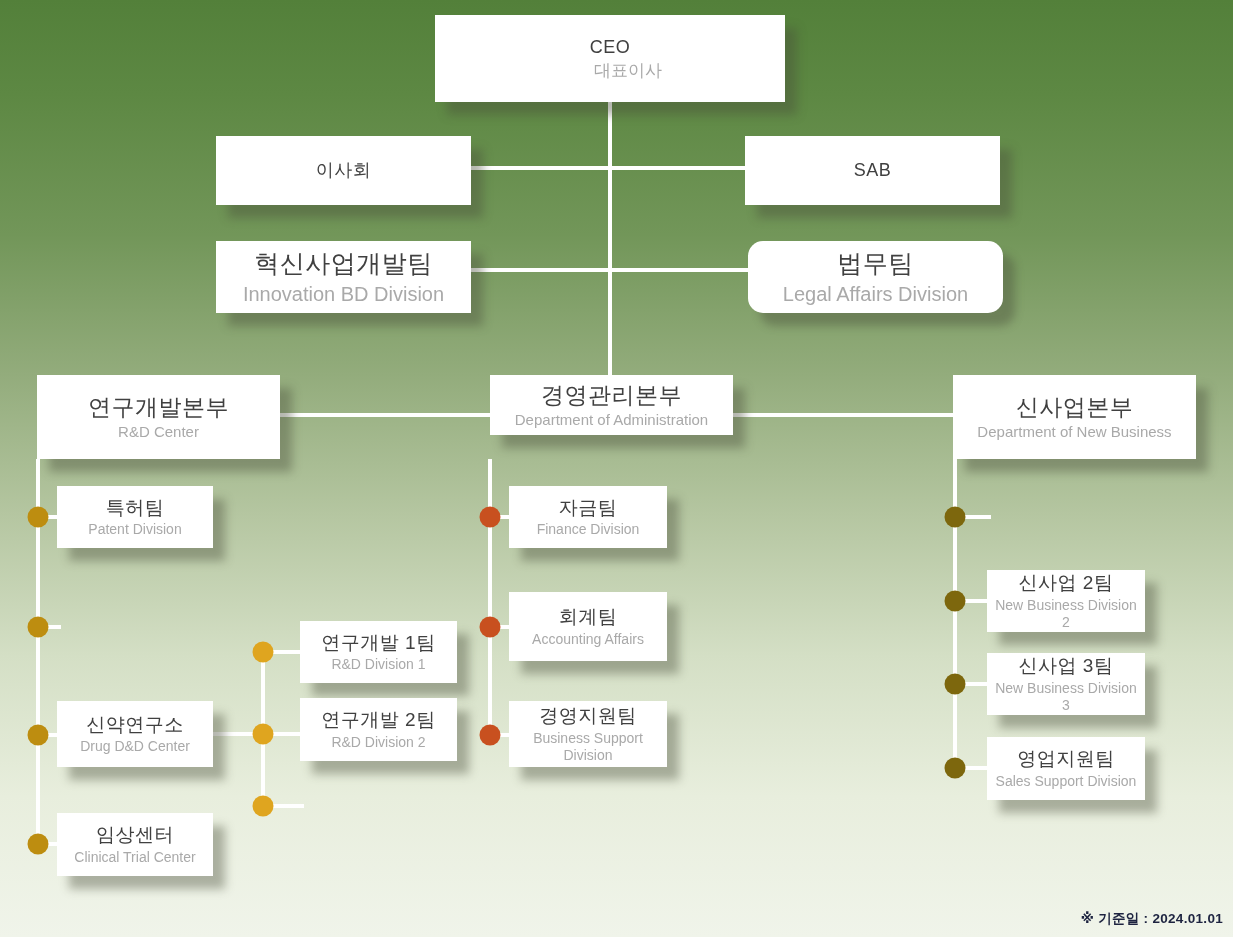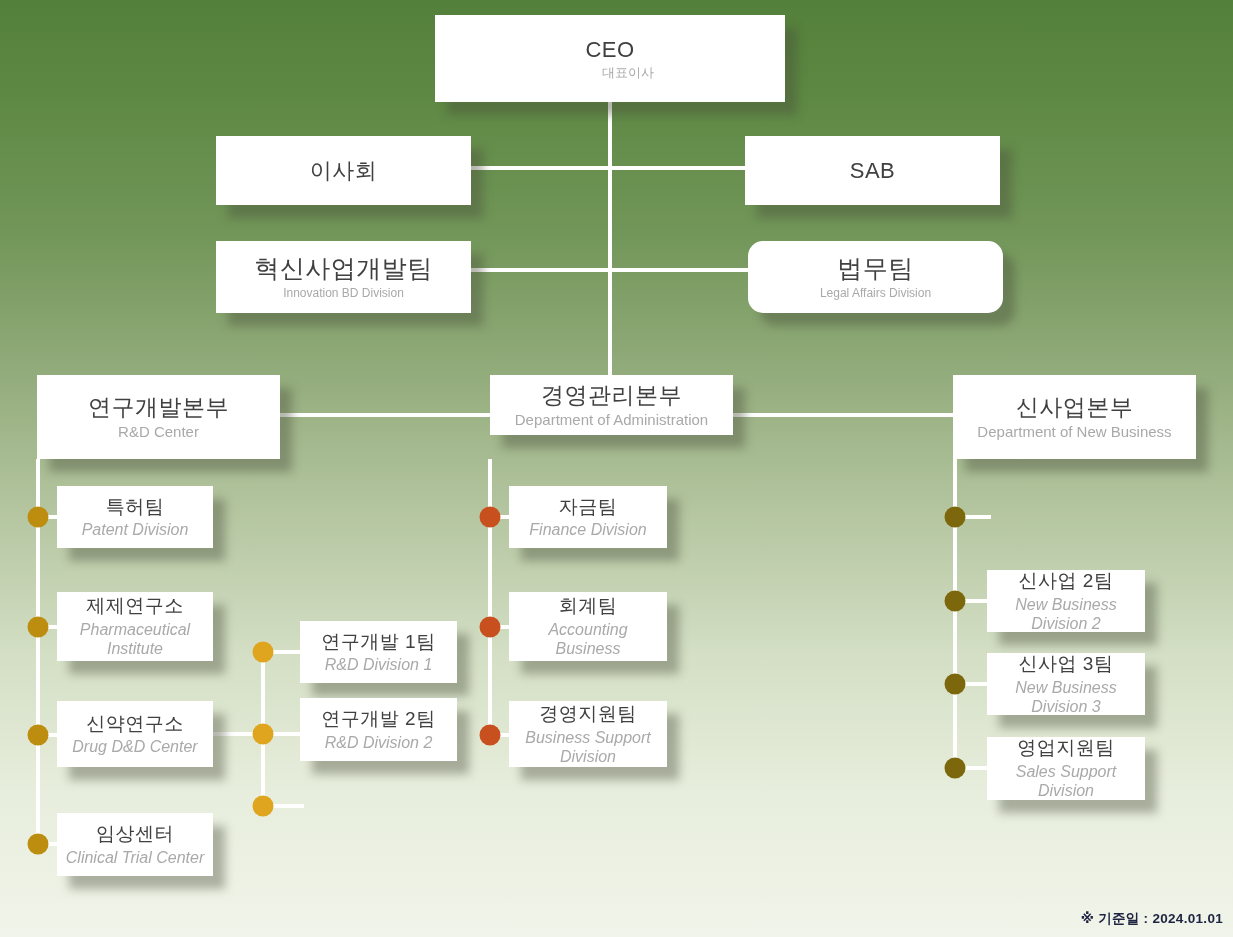--- a/index.html
+++ b/index.html
@@ -11,28 +11,28 @@
       #b5c6a1 55%, #d4dfc5 70%, #e8eedd 85%, #f0f4ea 100%);
   }
   .node {
     position:absolute; background:#ffffff; z-index:3;
     display:flex; flex-direction:column; align-items:center; justify-content:center;
     text-align:center;
     box-shadow:12px 13px 9px rgba(72,78,58,0.40);
   }
   .t { color:#404040; letter-spacing:0.5px; line-height:1.25; }
   .s { color:#a9a9a9; line-height:1.2; margin-top:2px; }
-  .lg .t { font-size:22px; }
-  .lg .s { font-size:13px;margin-left:36px; }
+  .lg .t { font-size:18px; }
+  .lg .s { font-size:17px;margin-left:36px; }
   .md .t { font-size:25px; }
-  .md .s { font-size:12px; }
+  .md .s { font-size:20px; }
   .hq .t { font-size:23px; }
   .hq .s { font-size:15px; }
   .sm .t { font-size:19px; }
-  .sm .s { font-size:16px; padding:0 8px;font-style:italic; }
+  .sm .s { font-size:14px; padding:0 8px; }
   .line { position:absolute; background:#ffffff; z-index:1; }
   .dot {
     position:absolute; width:21px; height:21px; border-radius:50%;
     transform:translate(-50%,-50%); z-index:2;
   }
   .footnote {
     position:absolute; top:910px; right:10px;
     font-size:13.5px; font-weight:600; color:#1d2340; letter-spacing:0.3px;
   }
 </style>
@@ -118,24 +118,20 @@
   <div class="node hq" style="left:953px;top:375px;width:243px;height:84px;">
     <div class="t">신사업본부</div>
     <div class="s">Department of New Business</div>
   </div>
 
   <div class="node sm" style="left:57px;top:486px;width:156px;height:62px;justify-content:center;">
     <div class="t">특허팀</div>
     <div class="s">Patent Division</div>
   </div>
 
-  <div class="node sm" style="left:57px;top:592px;width:156px;height:69px;">
-    <div class="t">제제연구소</div>
-    <div class="s">Pharmaceutical Institute</div>
-  </div>
 
   <div class="node sm" style="left:57px;top:701px;width:156px;height:66px;">
     <div class="t">신약연구소</div>
     <div class="s">Drug D&amp;D Center</div>
   </div>
 
   <div class="node sm" style="left:57px;top:813px;width:156px;height:63px;">
     <div class="t">임상센터</div>
     <div class="s">Clinical Trial Center</div>
   </div>
@@ -151,21 +147,21 @@
   </div>
 
 
   <div class="node sm" style="left:509px;top:486px;width:158px;height:62px;">
     <div class="t">자금팀</div>
     <div class="s">Finance Division</div>
   </div>
 
   <div class="node sm" style="left:509px;top:592px;width:158px;height:69px;">
     <div class="t">회계팀</div>
-    <div class="s">Accounting Business</div>
+    <div class="s">Accounting Affairs</div>
   </div>
 
   <div class="node sm" style="left:509px;top:701px;width:158px;height:66px;">
     <div class="t">경영지원팀</div>
     <div class="s">Business Support Division</div>
   </div>
 
 
   <div class="node sm" style="left:987px;top:570px;width:158px;height:62px;">
     <div class="t">신사업 2팀</div>

